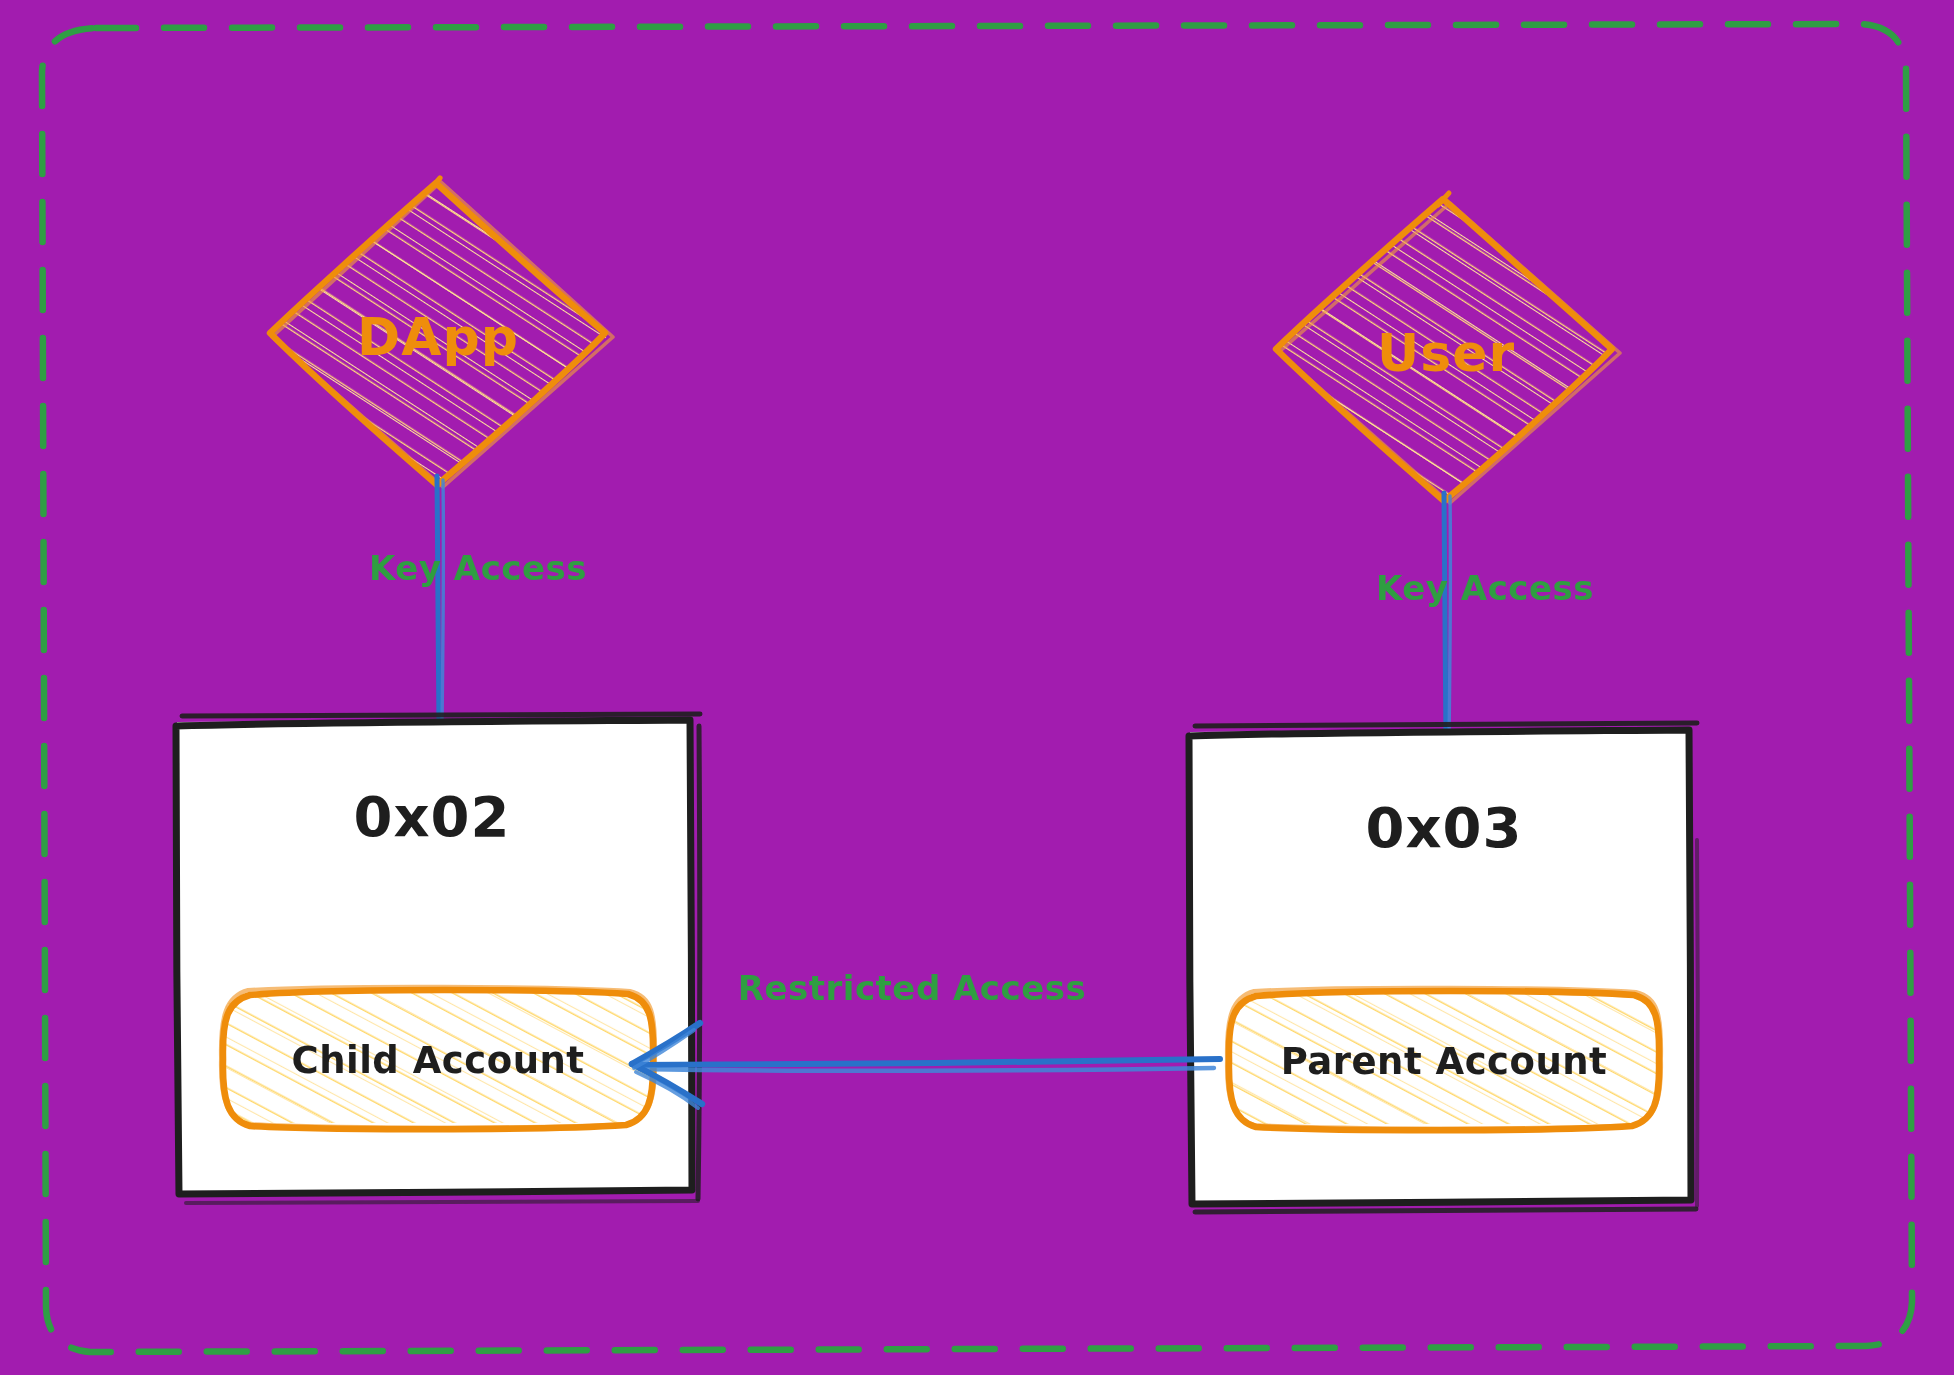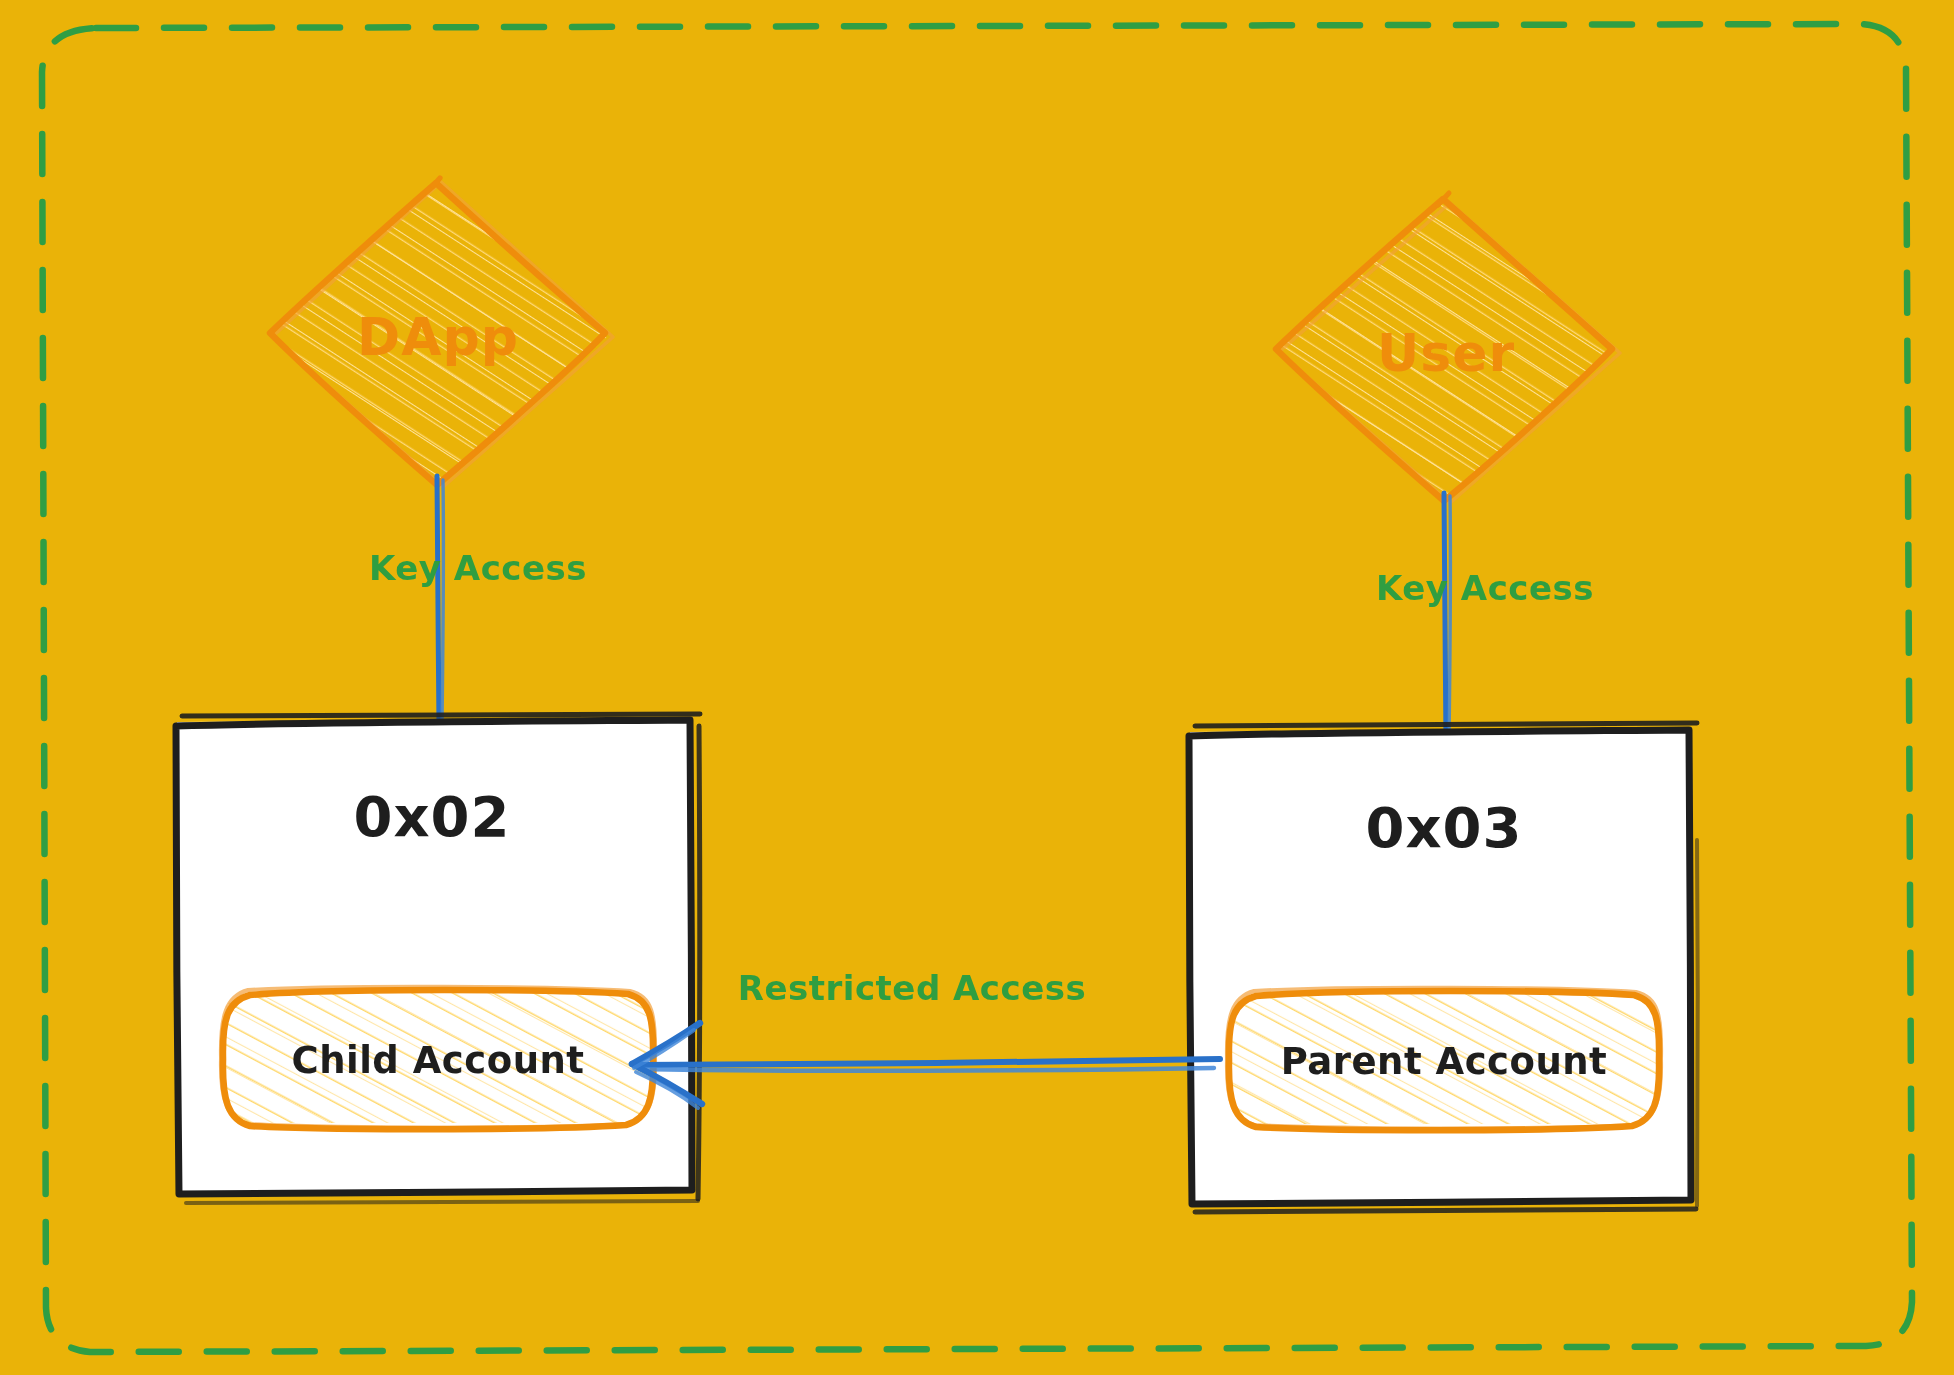--- a/index.html
+++ b/index.html
@@ -10,21 +10,21 @@
   body {
     width: 1954px;
     height: 1375px;
     font-family: "DejaVu Sans", sans-serif;
     overflow: hidden;
   }
   #diagram-root {
     position: relative;
     width: 1954px;
     height: 1375px;
-    background: #eab308;
+    background: #a21caf;
   }
   #diagram-svg {
     position: absolute;
     top: 0;
     left: 0;
     width: 1954px;
     height: 1375px;
   }
   .hand-text {
     font-family: "DejaVu Sans", sans-serif;

